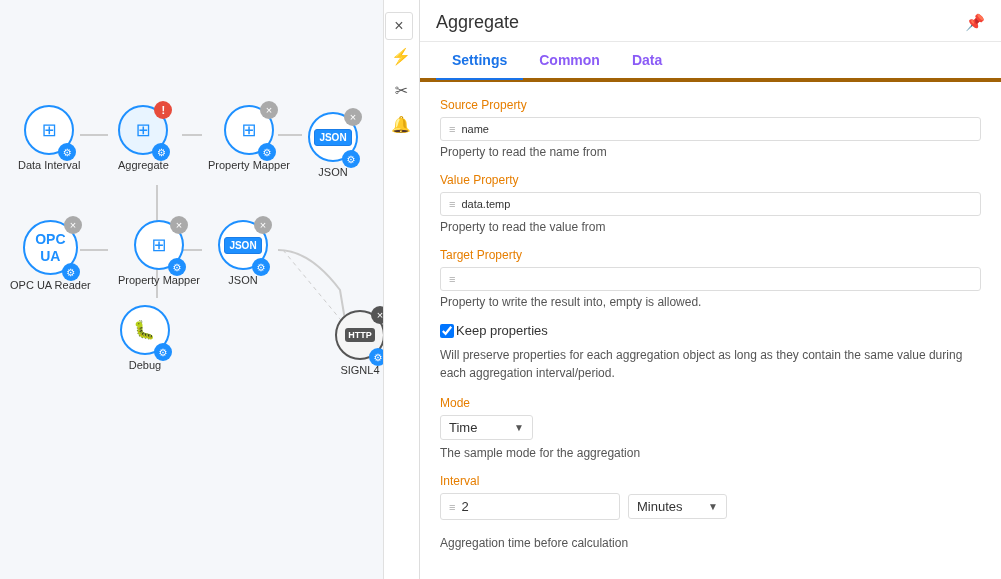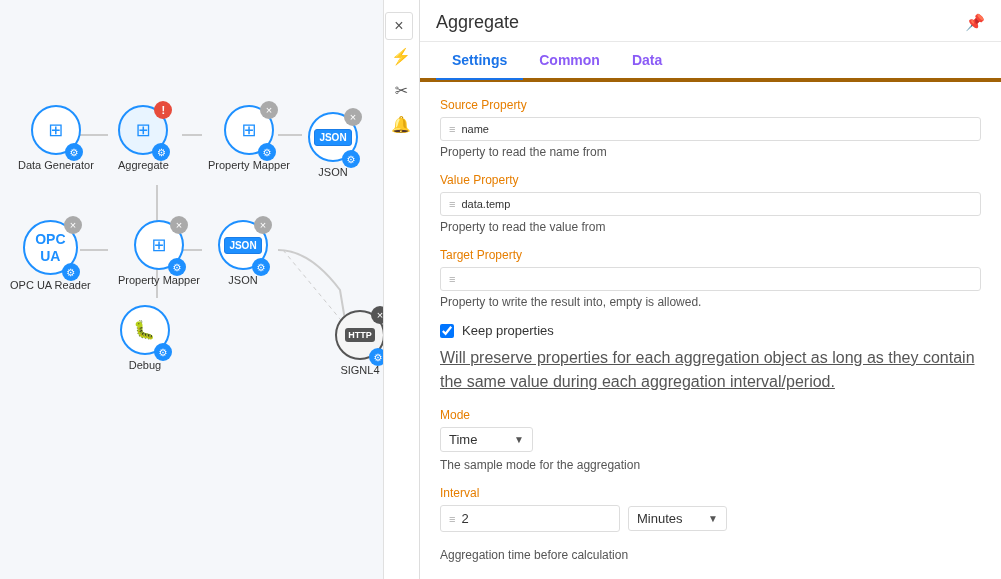--- a/index.html
+++ b/index.html
@@ -114,38 +114,37 @@
       font-size: 11px;
       color: #333;
       width: 100%;
       background: transparent;
     }
 
     
     .checkbox-row {
       display: flex;
       align-items: center;
-      gap: 8px;
+      gap: 2px;
       margin-bottom: 8px;
     }
     .checkbox-row input[type=checkbox] {
       width: 14px;
       height: 14px;
       cursor: pointer;
     }
     .checkbox-label {
       font-size: 13px;
       color: #333;
     }
     .checkbox-desc {
-      font-size: 16px;
+      font-size: 12px;
       color: #555;
       margin-bottom: 14px;
       line-height: 1.5;
-      text-decoration: underline;
     }
 
     
     .select-wrapper {
       display: inline-flex;
       align-items: center;
       border: 1px solid #ddd;
       border-radius: 3px;
       background: #fff;
       padding: 4px 8px;
@@ -323,21 +322,21 @@
     <path d="M278 250 Q310 250 340 290 L345 320" stroke="#ccc" stroke-width="2" fill="none"></path>
 
     <line x1="283" y1="250" x2="345" y2="325" stroke="#ccc" stroke-width="1" stroke-dasharray="4"></line>
   </svg>
 
   <div class="node" style="left:18px; top:105px;">
     <div class="node-circle">
       <span style="font-size:18px; color:#1e90ff;">⊞</span>
       <div class="node-badge-gear" style="background:#1e90ff; bottom:-8px; right:-4px;">⚙</div>
     </div>
-    <div class="node-label">Data Generator</div>
+    <div class="node-label">Data Interval</div>
   </div>
 
   <div class="node" style="left:118px; top:105px;">
     <div class="node-circle selected" style="border-color:#1e90ff; background:#e8f4ff;">
       <span style="font-size:18px; color:#1e90ff;">⊞</span>
       <div class="node-badge">!</div>
       <div class="node-badge-gear" style="background:#1e90ff; bottom:-8px; right:-4px;">⚙</div>
     </div>
     <div class="node-label">Aggregate</div>
   </div>

